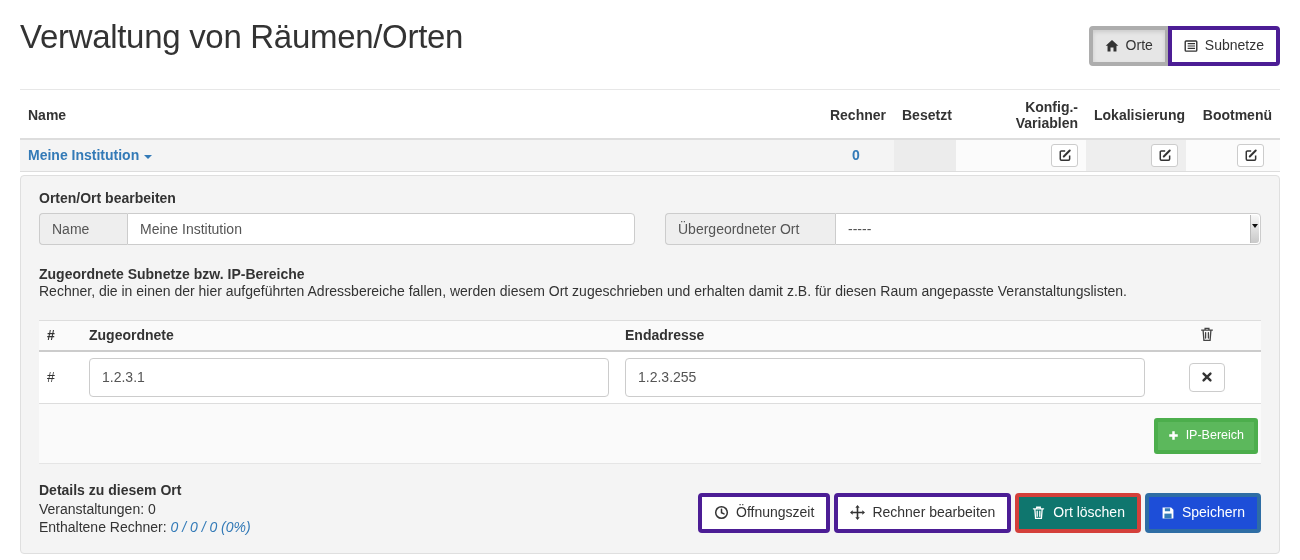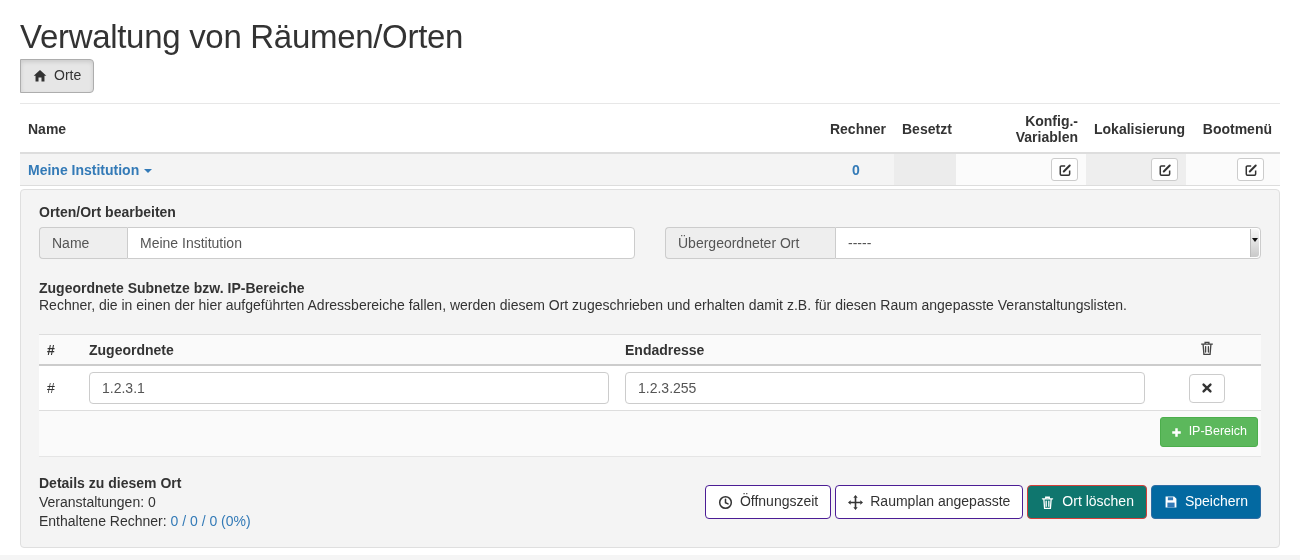--- a/index.html
+++ b/index.html
@@ -6,35 +6,35 @@
   html,body { margin:0; padding:0; background:#fff; }
   body {
     width:1300px; height:560px; overflow:hidden;
     font-family:"Liberation Sans", sans-serif;
     font-size:14px; color:#333;
   }
   .container { margin:0 20px; }
 
   
   .page-header { display:flex; justify-content:space-between; align-items:flex-start;
-    margin-top:16px; padding-bottom:10px; border-bottom:1px solid #e7e7e7;flex-direction:column; }
+    margin-top:16px; padding-bottom:23px; border-bottom:1px solid #e7e7e7; }
   h1.title { margin:0; font-size:33px; font-weight:400; color:#333; letter-spacing:-0.3px; line-height:1.25; }
 
   
   .btn { display:inline-flex; align-items:center; gap:7px; padding:6px 12px;
-    font-family:inherit; font-size:14px; line-height:1.42; border:1px solid #4c1d95; border-radius:4px;
-    background:#fff; color:#333; cursor:pointer; white-space:nowrap; }
+    font-family:inherit; font-size:14px; line-height:1.42; border:4px solid #4c1d95; border-radius:4px;
+    background:#fff; color:#333; cursor:pointer; white-space:nowrap;margin-top:8px; }
   .btn-group { display:inline-flex; margin-top:2px; }
   .btn-group .btn { border-radius:0; margin-left:-1px; }
   .btn-group .btn:first-child { border-radius:4px 0 0 4px; margin-left:0; }
   .btn-group .btn:last-child { border-radius:0 4px 4px 0; }
   .btn.active { background:#e6e6e6; border-color:#adadad; box-shadow:inset 0 2px 4px rgba(0,0,0,.12); }
   .btn-success { background:#5cb85c; border-color:#4cae4c; color:#fff; }
   .btn-danger  { background:#0f766e; border-color:#d43f3a; color:#fff; }
-  .btn-primary { background:#0369a1; border-color:#2e6da4; color:#fff; }
+  .btn-primary { background:#1d4ed8; border-color:#2e6da4; color:#fff; }
   .btn-sm { padding:5px 10px; font-size:12.5px; border-radius:3px; }
   .mini-btn { width:27px; height:23px; padding:0; display:inline-flex; align-items:center;
     justify-content:center; border:1px solid #ccc; border-radius:3px; background:#fff; cursor:pointer; }
   .x-btn { width:36px; height:29px; padding:0; display:inline-flex; align-items:center;
     justify-content:center; border:1px solid #ccc; border-radius:4px; background:#fff; cursor:pointer; }
 
   .icon { display:inline-flex; align-items:center; justify-content:center; line-height:0; }
 
   
   table.loc-table { width:100%; border-collapse:collapse; table-layout:fixed; }
@@ -76,21 +76,21 @@
   
   table.subnet-table { width:100%; border-collapse:collapse; border-top:1px solid #ddd; }
   .subnet-table thead tr { background:#fafafa; }
   .subnet-table th { font-weight:700; text-align:left; padding:5px 8px; border-bottom:2px solid #ccc; }
   .subnet-table th.th-action { text-align:center; }
   .subnet-table tbody tr { background:#fff; }
   .subnet-table tbody td { padding:6px 8px; border-bottom:1px solid #ddd; vertical-align:middle; }
   .subnet-table tbody td.td-action { text-align:center; }
   .subnet-table tfoot tr { background:#fafafa; }
   .subnet-table tfoot td { padding:6px 3px 9px; text-align:right; border-bottom:1px solid #e5e5e5;text-decoration:underline; }
-  .ip-input { width:100%; height:32px; border:1px solid #ccc; border-radius:4px; padding:6px 12px;
+  .ip-input { width:100%; height:39px; border:1px solid #ccc; border-radius:4px; padding:6px 12px;
     font-family:inherit; font-size:14px; color:#555; background:#fff; outline:none; }
 
   
   .details-row { display:flex; justify-content:space-between; align-items:center; margin-top:17px; }
   .details-left { line-height:1.35; }
   .details-heading { font-weight:700; }
   .detail-buttons { display:flex; gap:4px; }
 
   
   .footer-strip { height:9px; background:#f5f5f5; border-bottom:1px solid #ddd; margin-top:0; }
@@ -104,20 +104,29 @@
   <div class="page-header">
     <h1 class="title">Verwaltung von Räumen/Orten</h1>
     <div class="btn-group">
       <button class="btn active">
         <span class="icon">
           <svg width="14" height="14" viewBox="0 0 16 16">
               <path fill="#333" d="M8 1.2 L15.2 7.6 H13.1 V14.2 H9.7 V9.8 H6.3 V14.2 H2.9 V7.6 H0.8 Z"></path>
             </svg>
         </span>
         <span>Orte</span>
+      </button>
+      <button class="btn">
+        <span class="icon">
+          <svg width="14" height="14" viewBox="0 0 16 16">
+            <rect x="1.4" y="2.2" width="13.2" height="11.6" rx="1" fill="none" stroke="#333" stroke-width="1.6"></rect>
+            <path stroke="#333" stroke-width="1.4" d="M4.2 5.4 H12.6 M4.2 8 H12.6 M4.2 10.6 H12.6"></path>
+          </svg>
+        </span>
+        <span>Subnetze</span>
       </button>
     </div>
   </div>
 
   <table class="loc-table">
     <colgroup>
       <col>
         <col style="width:76px">
         <col style="width:62px">
         <col style="width:130px">
@@ -251,41 +260,41 @@
 
             <div class="details-row">
               <div class="details-left">
                 <div class="details-heading">Details zu diesem Ort</div>
                 <div>
                   <span>Veranstaltungen:</span>
                   <span>0</span>
                 </div>
                 <div>
                   <span>Enthaltene Rechner:</span>
-                  <a class="count-link" style="font-weight:400;">0 / 0 / 0 (0%)</a>
+                  <a class="count-link" style="font-weight:400;font-style:italic;">0 / 0 / 0 (0%)</a>
                 </div>
               </div>
               <div class="detail-buttons">
                 <button class="btn">
                   <span class="icon">
                     <svg width="15" height="15" viewBox="0 0 16 16">
                       <circle cx="8" cy="8" r="6.2" fill="none" stroke="#333" stroke-width="1.6"></circle>
                       <path d="M8 4.6 V8.2 L10.7 9.5" fill="none" stroke="#333" stroke-width="1.6" stroke-linecap="round"></path>
                     </svg>
                   </span>
                   <span>Öffnungszeit</span>
                 </button>
                 <button class="btn">
                   <span class="icon">
                     <svg width="15" height="15" viewBox="0 0 16 16">
                       <path stroke="#333" stroke-width="1.7" d="M8 2.5 V13.5 M2.5 8 H13.5"></path>
                       <path fill="#333" d="M8 0 L10.3 2.9 H5.7 Z M8 16 L5.7 13.1 H10.3 Z M0 8 L2.9 5.7 V10.3 Z M16 8 L13.1 5.7 V10.3 Z"></path>
                     </svg>
                   </span>
-                  <span>Raumplan angepasste</span>
+                  <span>Rechner bearbeiten</span>
                 </button>
                 <button class="btn btn-danger">
                   <span class="icon">
                     <svg width="15" height="15" viewBox="0 0 16 16">
                       <path fill="none" stroke="#fff" stroke-width="1.4" stroke-linecap="round" d="M2.6 4.1 H13.4 M6.1 3.9 V2.4 H9.9 V3.9 M4.1 4.4 L4.9 14.3 H11.1 L11.9 4.4 M6.6 6.6 V12.1 M9.4 6.6 V12.1"></path>
                     </svg>
                   </span>
                   <span>Ort löschen</span>
                 </button>
                 <button class="btn btn-primary">

